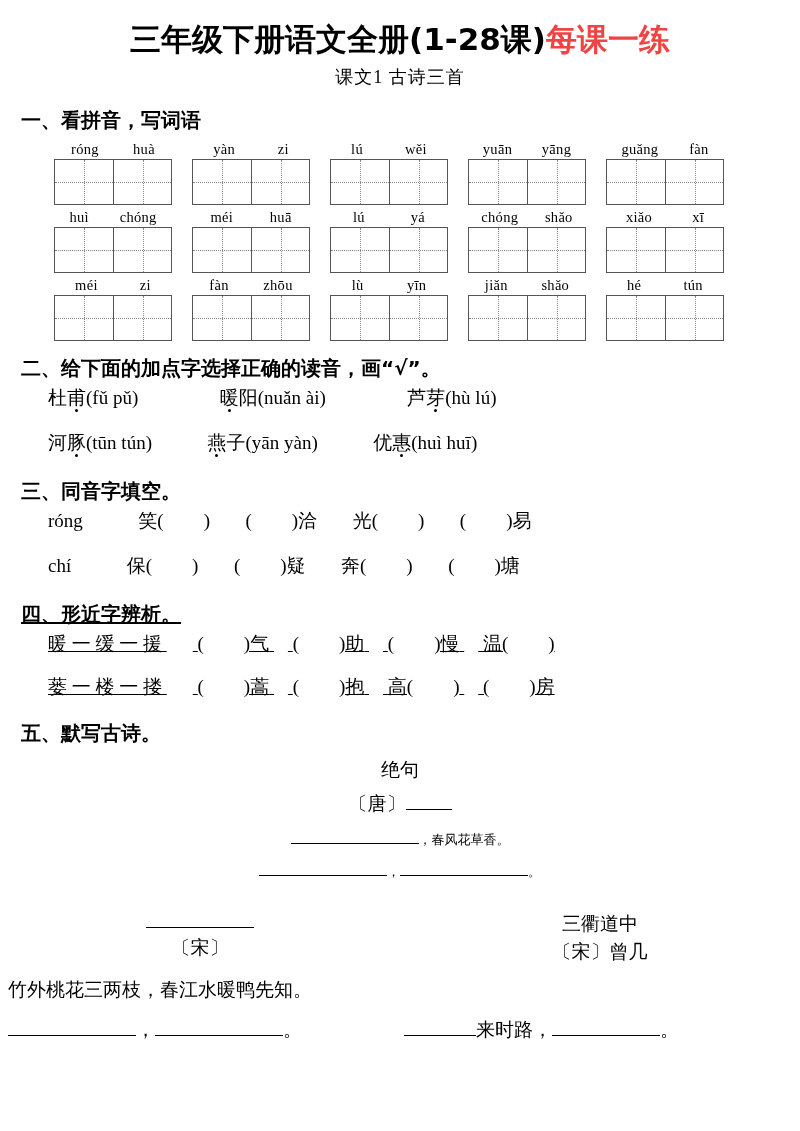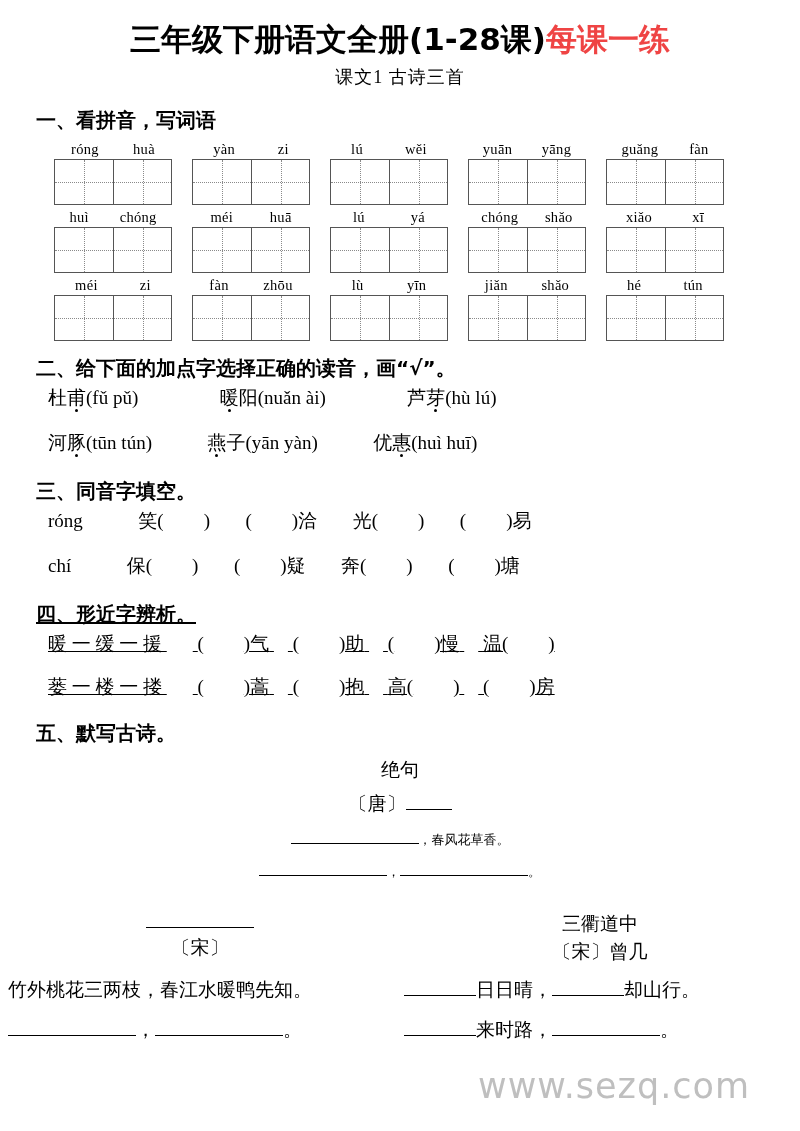--- a/index.html
+++ b/index.html
@@ -44,21 +44,21 @@
     margin-top: 9px;
     letter-spacing: 1px;
   }
 
   
   .sec-head {
     font-family: "DejaVu Sans", sans-serif;
     font-weight: bold;
     font-size: 20px;
     margin: 0 0 6px 0;
-    padding-left: 36px;
+    padding-left: 21px;
   }
 
   
   .sec1 { margin-top: 18px; }
   .grid-row {
     display: flex;
     justify-content: flex-start;
     padding-left: 54px;
     margin-bottom: 3px;
   }
@@ -478,30 +478,26 @@
         <div>三衢道中</div>
         <div class="col-dyn">〔宋〕曾几</div>
       </div>
     </div>
 
     <div class="bottom-lines">
       <div class="bl-row">
         <div class="bl-left">
           <span>竹外桃花三两枝，春江水暖鸭先知。</span>
         </div>
-        <div class="bl-right">
-          <span class="blank b-sm"></span><span>日日晴，</span><span class="blank b-sm"></span><span>却山行。</span>
-        </div>
       </div>
       <div class="bl-row">
         <div class="bl-left">
           <span class="blank b-lg"></span><span>，</span><span class="blank b-lg"></span><span>。</span>
         </div>
         <div class="bl-right">
           <span class="blank b-sm"></span><span>来时路，</span><span class="blank b-md"></span><span>。</span>
         </div>
       </div>
     </div>
   </div>
 
-  <div class="watermark" style="color: rgb(191, 191, 191);">www.sezq.com</div>
 
 </div>
 
 </body></html>

